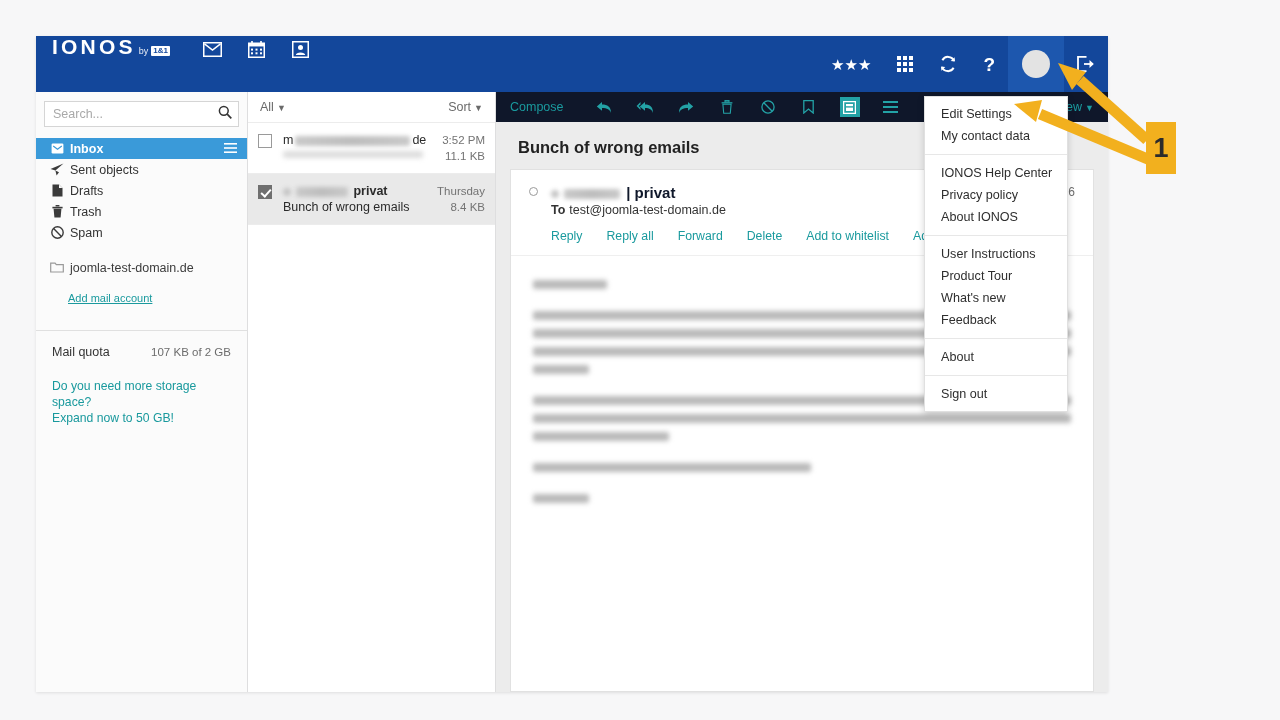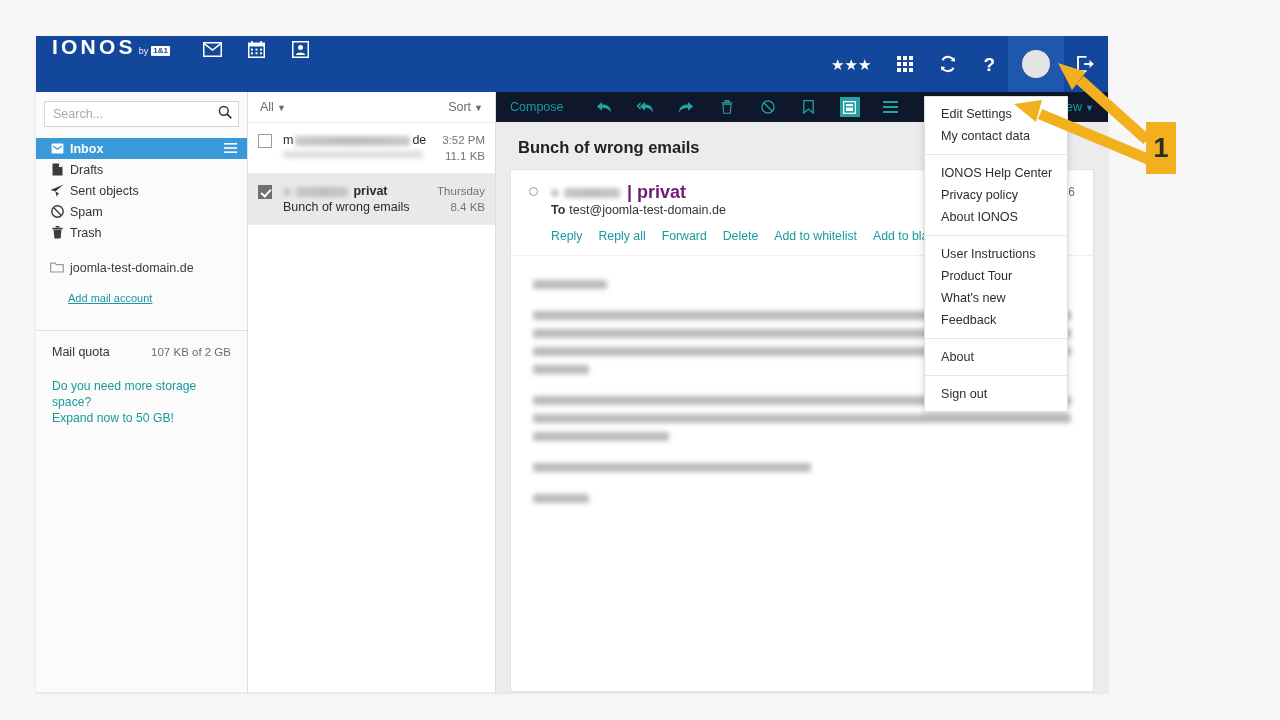--- a/index.html
+++ b/index.html
@@ -283,36 +283,36 @@
     border: 1px solid #e1e1e1;
     flex: 1;
     overflow: hidden;
     position: relative;
   }
   .mail-head { padding: 14px 18px 10px 18px; border-bottom: 1px solid #efefef; position: relative; }
   .radio-dot {
     position: absolute; left: 18px; top: 17px;
     width: 9px; height: 9px; border: 1px solid #9a9a9a; border-radius: 50%;
   }
-  .mh-from { padding-left: 22px; font-size: 18px; color: #701a75; line-height: 17px; }
+  .mh-from { padding-left: 22px; font-size: 15px; color: #0f172a; line-height: 17px; }
   .mh-from b { font-weight: bold; }
   .mh-to { padding-left: 22px; font-size: 12.5px; color: #333; line-height: 18px; }
   .mh-to b { font-weight: bold; margin-right: 4px; }
   .mh-date {
     position: absolute; right: 18px; top: 15px;
     font-size: 12px; color: #6d6d6d;
   }
   .mh-avatar {
     position: absolute; right: 56px; top: 26px;
     width: 40px; height: 40px; border-radius: 50%;
     background: #ededed;
     display: flex; align-items: center; justify-content: center;
     font-size: 16px; color: #2b2b2b; font-weight: bold;
   }
-  .mh-actions { padding: 10px 0 2px 22px; display: flex; gap: 16px; text-align: right; }
+  .mh-actions { padding: 10px 0 2px 22px; display: flex; gap: 24px; text-align: right; }
   .mh-actions span { font-size: 12.3px; color: #1a9a9e; cursor: pointer; }
   .mail-body { padding: 24px 22px; }
   .bl {
     height: 9px; border-radius: 2px;
     background: #b9b9b9;
     filter: blur(2.6px);
     margin-bottom: 9px;
   }
   .para { margin-bottom: 22px; }
 
@@ -462,56 +462,56 @@
             <svg width="13" height="10" viewBox="0 0 13 10">
                 <rect y="0" width="13" height="1.6" fill="#fff"></rect>
                 <rect y="4.2" width="13" height="1.6" fill="#fff"></rect>
                 <rect y="8.4" width="13" height="1.6" fill="#fff"></rect>
               </svg>
           </span>
         </div>
 
         <div class="folder">
           <span class="fico">
+            <svg width="14" height="13" viewBox="0 0 14 13">
+                <path d="M13.5 0.5 L0.5 6 L5.4 7.4 L13.5 0.5 Z M5.4 7.4 L6.6 12.4 L9 9.2 Z" fill="currentColor"></path>
+              </svg>
+          </span>
+          <span>Sent objects</span>
+        </div>
+
+        <div class="folder">
+          <span class="fico">
             <svg width="11" height="13" viewBox="0 0 11 13">
                 <path d="M0.5 0.5 H7 L10.5 4 V12.5 H0.5 Z" fill="currentColor"></path>
                 <path d="M7 0.5 V4 H10.5" fill="#fbfbfb"></path>
               </svg>
           </span>
           <span>Drafts</span>
-        </div>
-
-        <div class="folder">
-          <span class="fico">
-            <svg width="14" height="13" viewBox="0 0 14 13">
-                <path d="M13.5 0.5 L0.5 6 L5.4 7.4 L13.5 0.5 Z M5.4 7.4 L6.6 12.4 L9 9.2 Z" fill="currentColor"></path>
-              </svg>
-          </span>
-          <span>Sent objects</span>
-        </div>
-
-        <div class="folder">
-          <span class="fico">
-            <svg width="13" height="13" viewBox="0 0 13 13">
-                <circle cx="6.5" cy="6.5" r="5.7" fill="none" stroke="currentColor" stroke-width="1.4"></circle>
-                <path d="M2.6 2.6 L10.4 10.4" stroke="currentColor" stroke-width="1.4"></path>
-              </svg>
-          </span>
-          <span>Spam</span>
         </div>
 
         <div class="folder">
           <span class="fico">
             <svg width="11" height="13" viewBox="0 0 11 13">
                 <rect x="3.6" y="0" width="3.8" height="1.5" fill="currentColor"></rect>
                 <rect x="0.4" y="1.8" width="10.2" height="1.6" fill="currentColor"></rect>
                 <path d="M1.6 3.8 H9.4 L8.6 12.6 H2.4 Z" fill="currentColor"></path>
               </svg>
           </span>
           <span>Trash</span>
+        </div>
+
+        <div class="folder">
+          <span class="fico">
+            <svg width="13" height="13" viewBox="0 0 13 13">
+                <circle cx="6.5" cy="6.5" r="5.7" fill="none" stroke="currentColor" stroke-width="1.4"></circle>
+                <path d="M2.6 2.6 L10.4 10.4" stroke="currentColor" stroke-width="1.4"></path>
+              </svg>
+          </span>
+          <span>Spam</span>
         </div>
 
         <div class="folder-gap"></div>
 
         <div class="folder domain">
           <span class="fico">
             <svg width="14" height="11" viewBox="0 0 14 11">
                 <path d="M0.7 1.2 H5.1 L6.3 2.7 H13.3 V10 H0.7 Z" fill="none" stroke="#9a9a9a" stroke-width="1.2"></path>
               </svg>
           </span>

